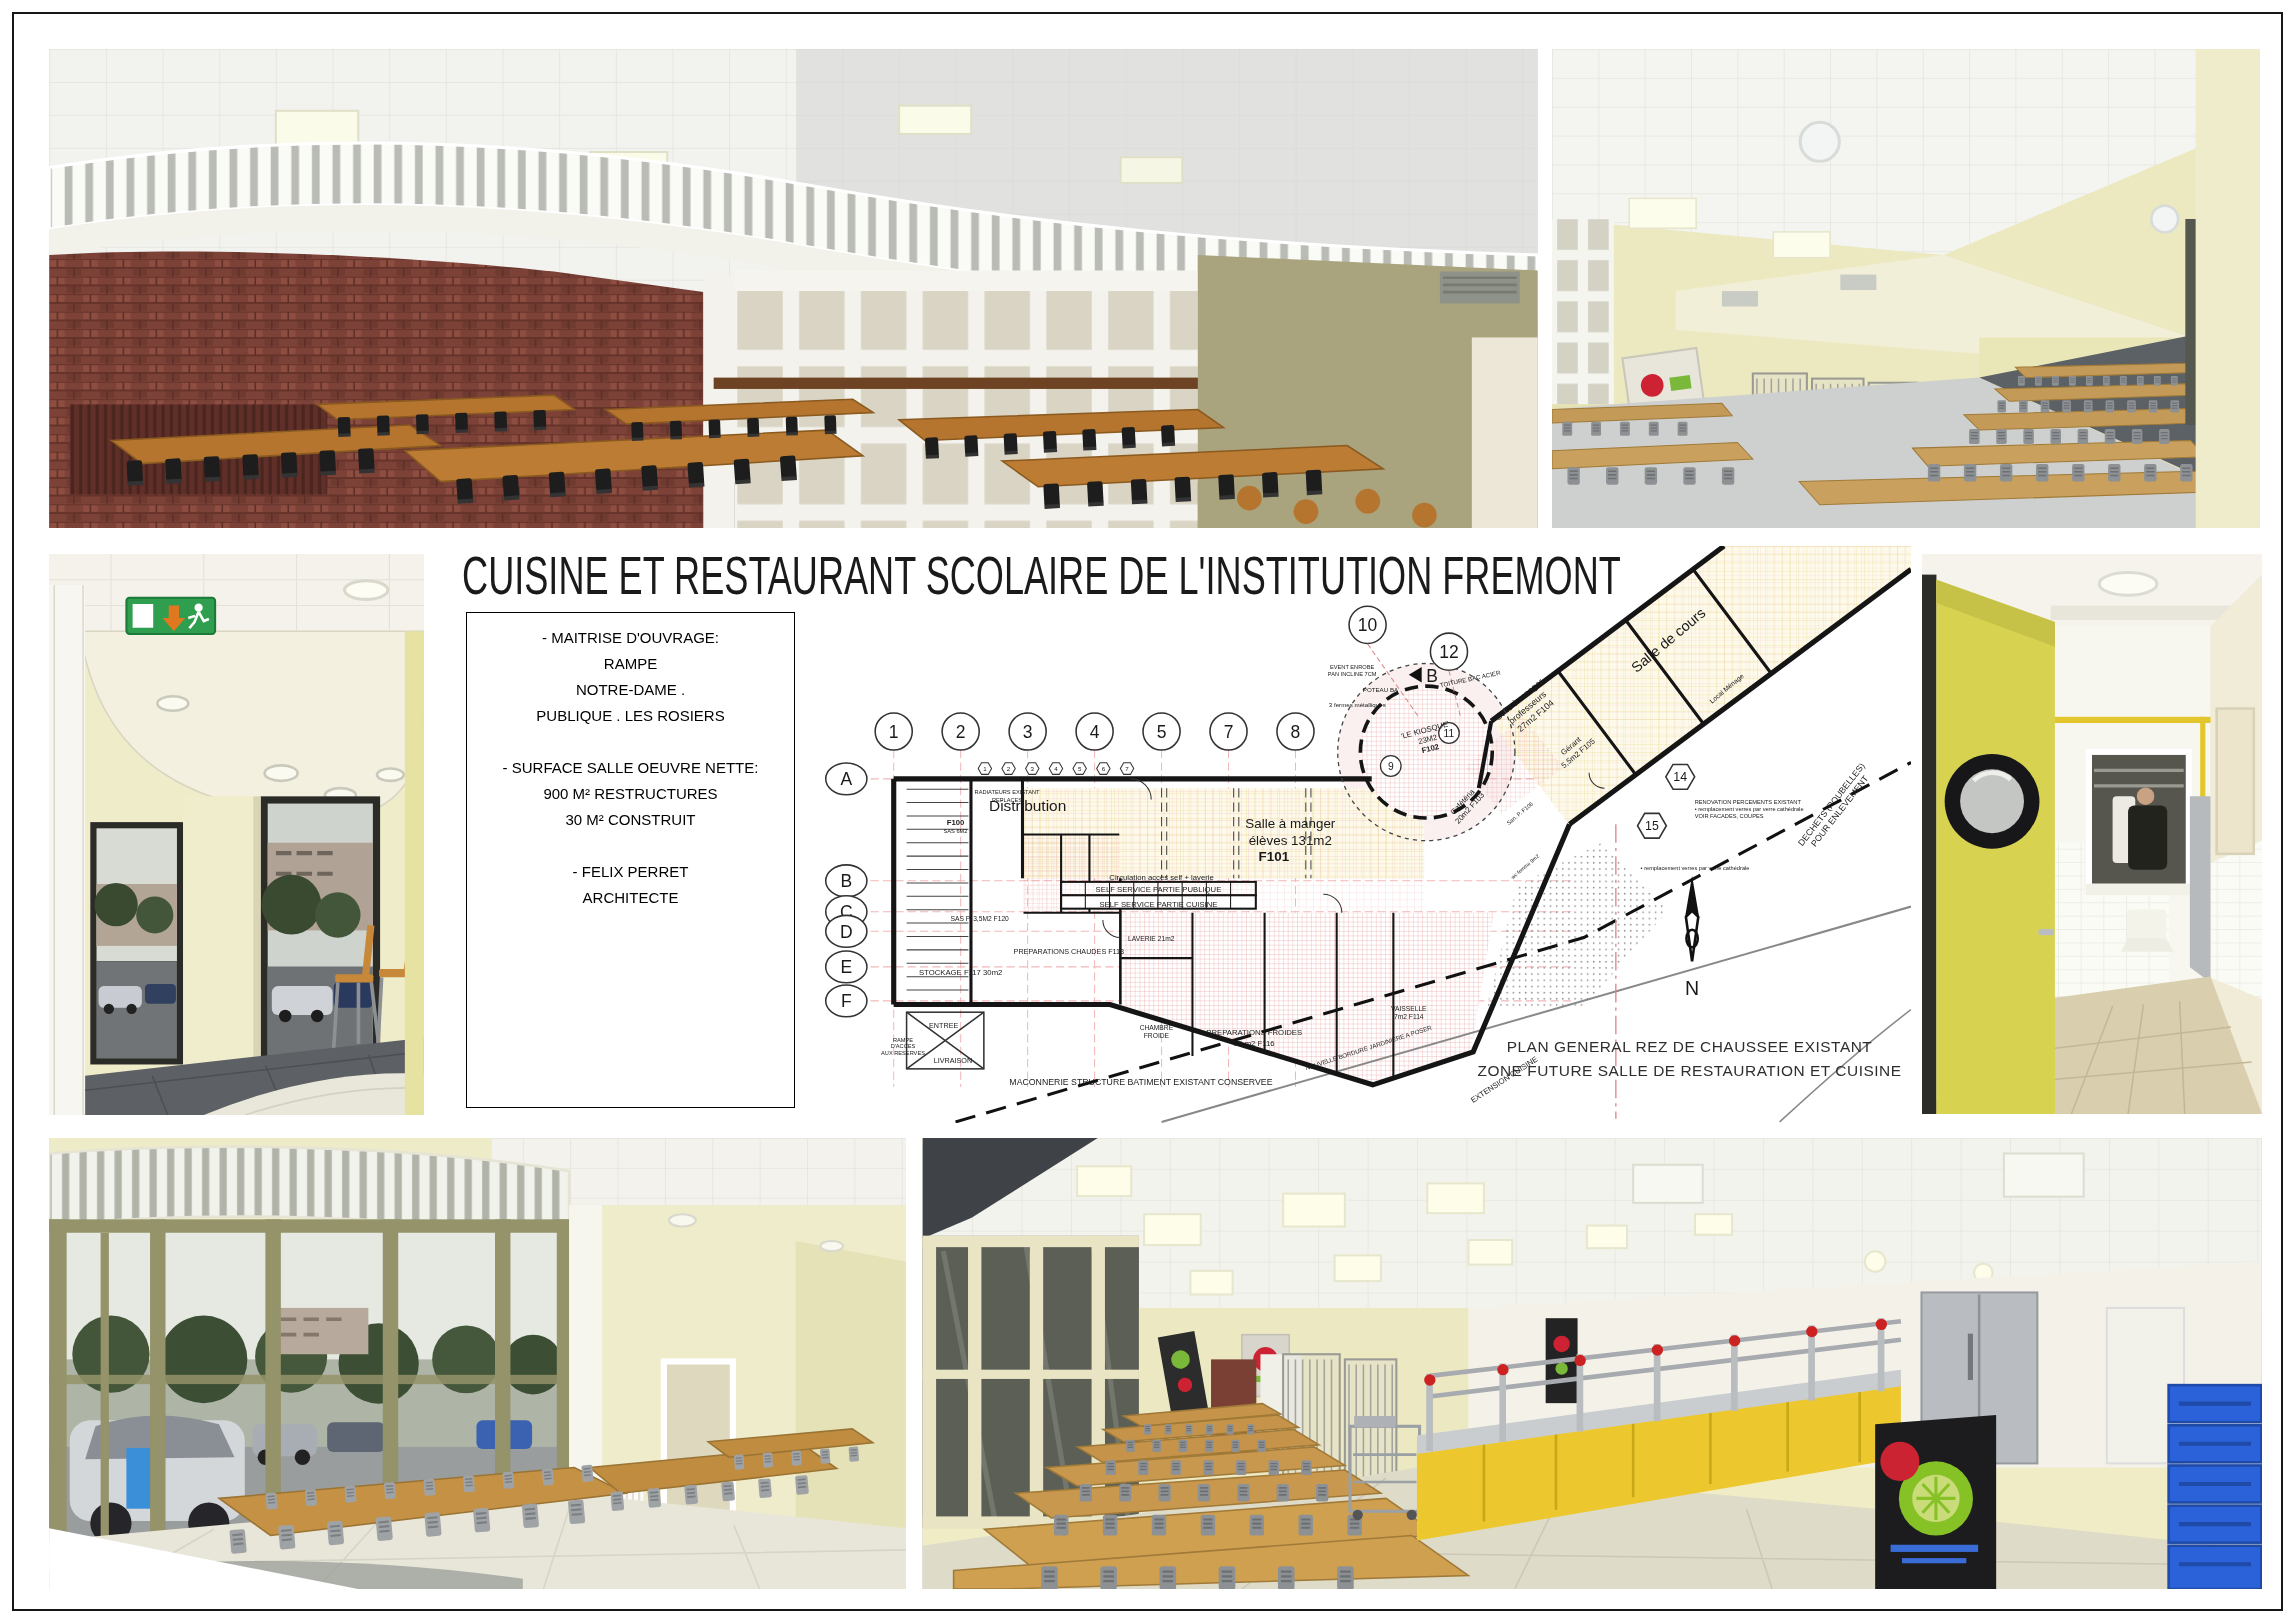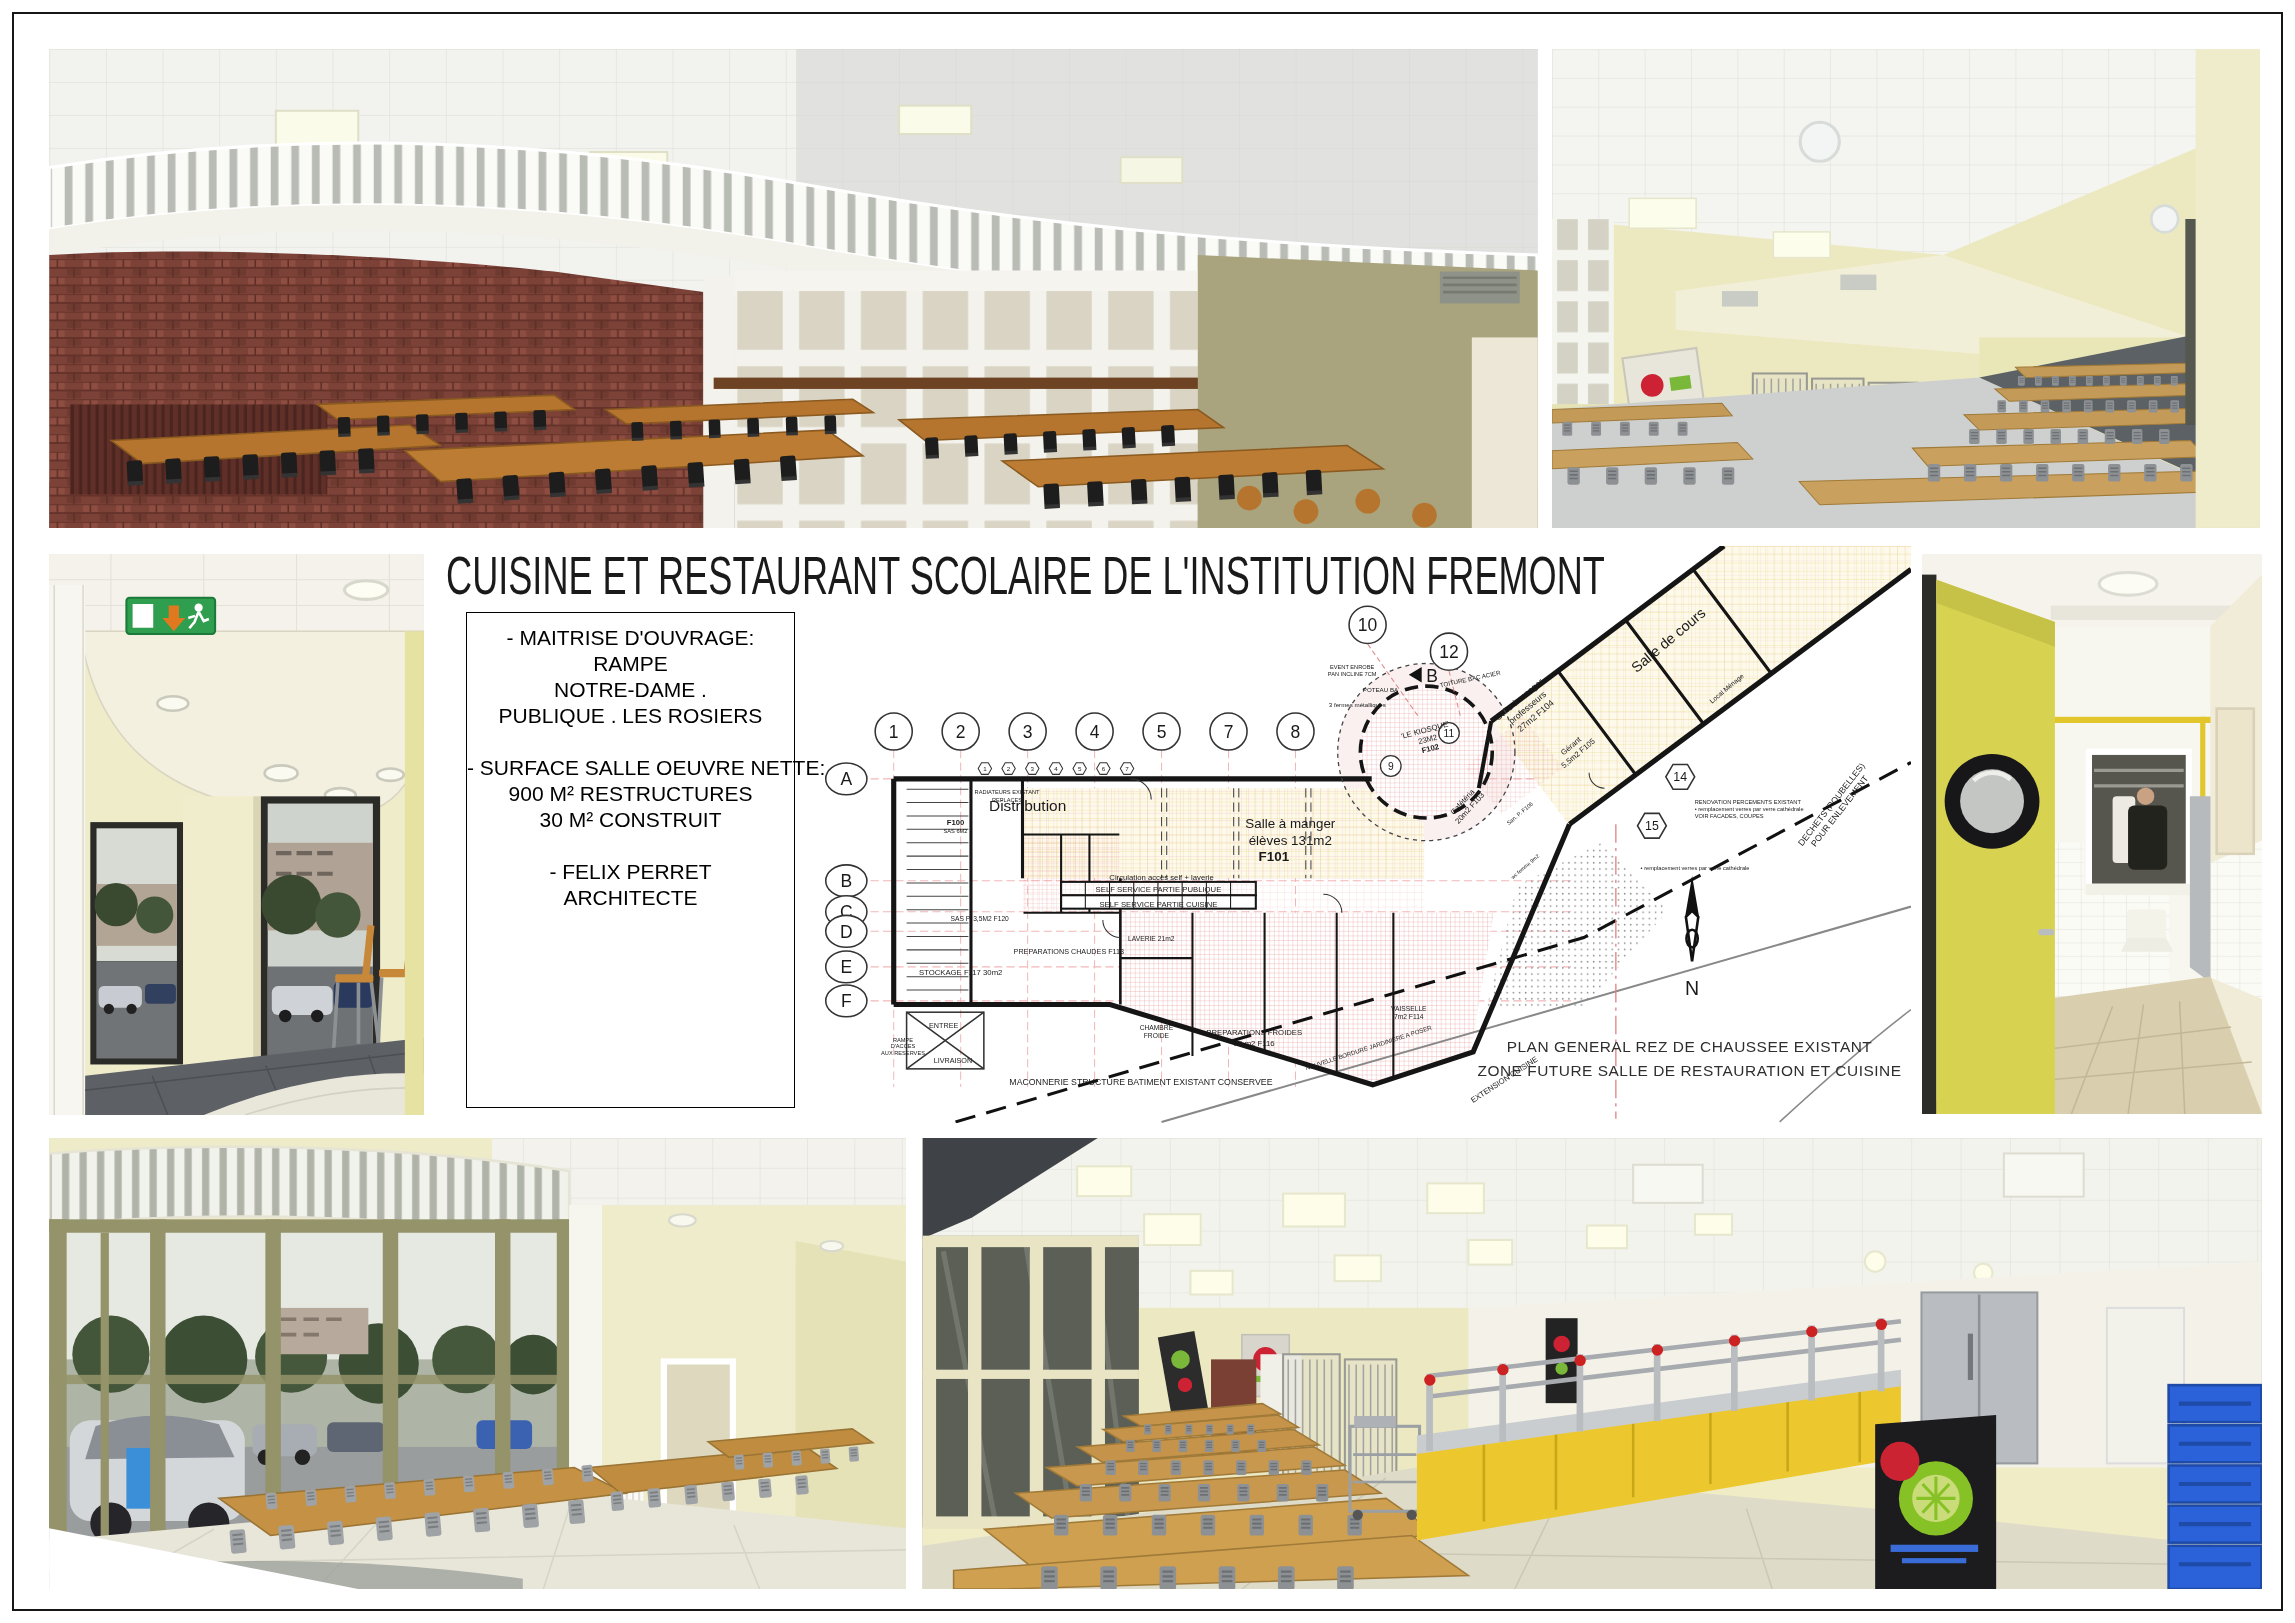--- a/index.html
+++ b/index.html
@@ -1,25 +1,25 @@
 <!DOCTYPE html>
 <html style="font-size:8.2px"><head>
 <meta charset="utf-8">
 <style>
   html,body{margin:0;padding:0;background:#fff;width:2295px;height:1623px;font-family:"Liberation Sans",sans-serif;}
   #sheet{position:relative;width:2295px;height:1623px;background:#fff;overflow:hidden;}
   #frame{position:absolute;left:12.4px;top:12.4px;right:12.4px;bottom:12.4px;border:2.1px solid #161616;}
   .ph{position:absolute;overflow:hidden;background:#ddd;}
   .ph svg{display:block;}
-  #title-wrap{position:absolute;left:444px;top:546px;width:1166px;height:59px;}
+  #title-wrap{position:absolute;left:460px;top:546px;width:1166px;height:59px;}
   #info-box{position:absolute;left:466px;top:612px;width:327px;height:482px;border:1.5px solid #000;
             text-align:center;padding-top:12.4px;background:#fff;}
   .ip{margin:0 0 26px 0;}
   .ip:last-child{margin-bottom:16px;}
-  .il{font-size:21px;line-height:26px;color:#000;white-space:nowrap;}
+  .il{font-size:15px;line-height:26px;color:#000;white-space:nowrap;}
   #plan-wrap{position:absolute;left:801px;top:546px;width:1110px;height:577px;}
   text{font-family:"Liberation Sans",sans-serif;fill:#1a1a1a;}
   .bub{font-size:34px;}
   .bubS{font-size:20px;}
   .hexT{font-size:24px;}
   .winT{font-size:12px;}
   .cap{font-size:30px;fill:#2e2e2e;letter-spacing:1px;}
   .L30{font-size:30px;} .L26{font-size:26px;} .L17{font-size:17px;} .L15{font-size:15px;}
   .L14{font-size:14px;} .L13{font-size:13px;} .L12{font-size:12px;} .L11{font-size:11px;} .L10{font-size:10px;}
   .mid{text-anchor:middle;}

